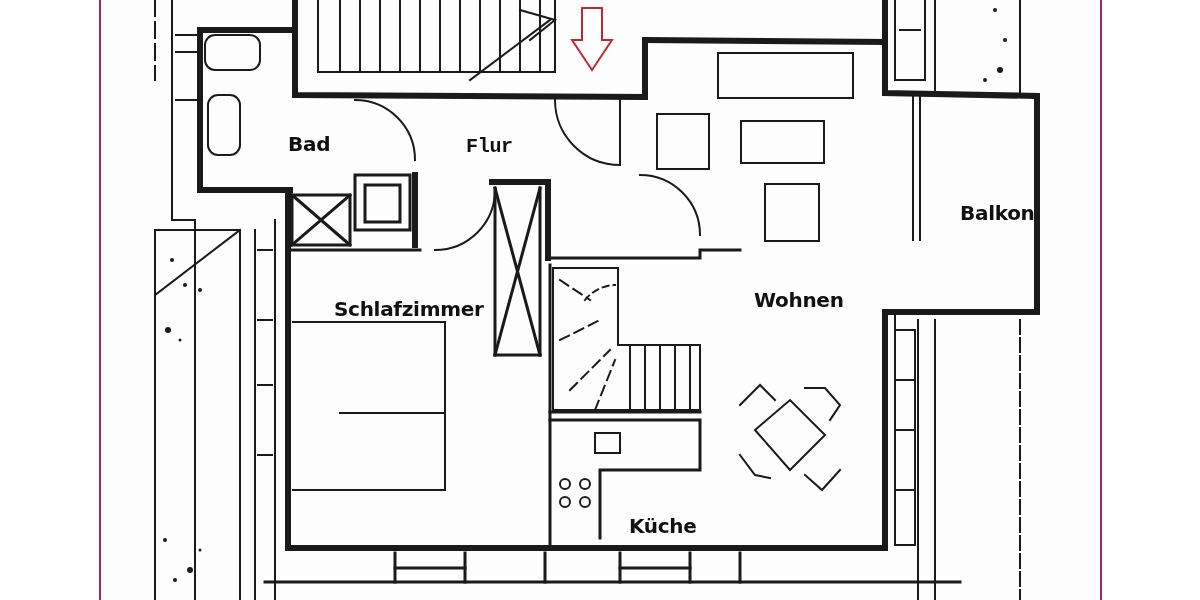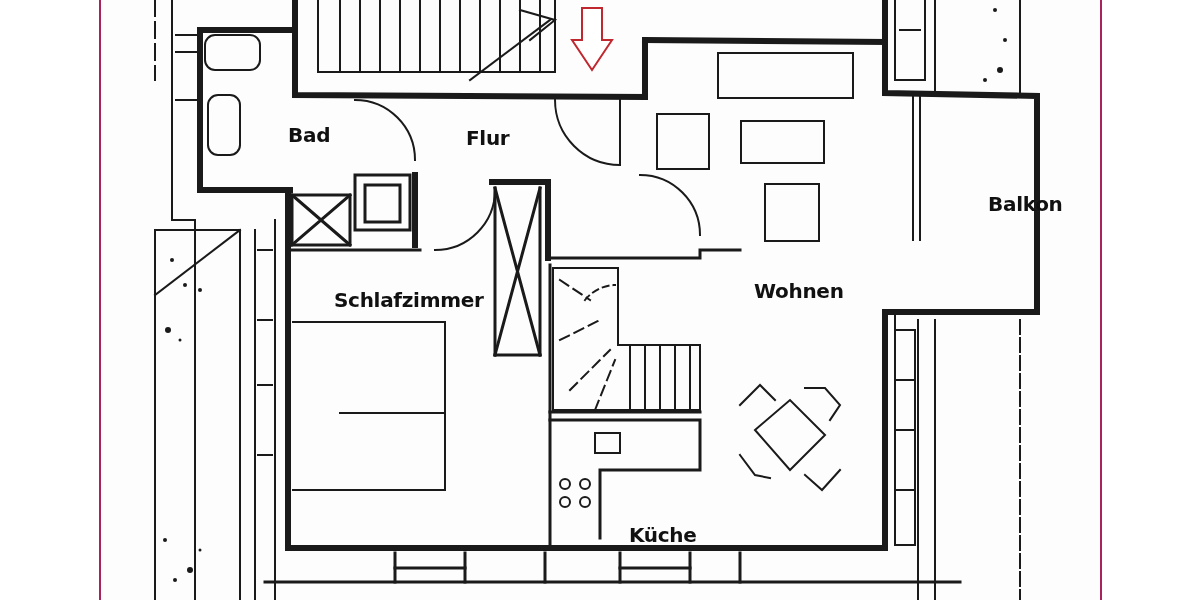--- a/index.html
+++ b/index.html
@@ -1,19 +1,19 @@
 <!DOCTYPE html>
 <html><head>
   <meta charset="utf-8">
   <style>
     html, body { margin: 0; padding: 0; background: #ffffff; }
     body { width: 1200px; height: 600px; overflow: hidden; position: relative; font-family: "DejaVu Sans", sans-serif; }
     .frame { position: absolute; left: 99px; top: 0; width: 1003px; height: 600px; border-left: 2px solid #a8225c; border-right: 2px solid #a8225c; box-sizing: border-box; background: #fdfdfd; }
     svg.plan { position: absolute; left: 0; top: 0; }
-    .room-label { position: absolute; font-family: "DejaVu Sans", sans-serif; font-weight: bold; font-size: 20px; color: #111; white-space: nowrap; letter-spacing: -0.3px; }
+    .room-label { position: absolute; font-family: "DejaVu Sans", sans-serif; font-weight: bold; font-size: 20px; color: #111; white-space: nowrap; letter-spacing: -0.3px; margin-top: 9px; }
   </style>
 </head>
 <body>
 
 <div class="frame"></div>
 
 <svg class="plan" width="1200" height="600" viewBox="0 0 1200 600" xmlns="http://www.w3.org/2000/svg">
   <g fill="none" stroke="#1a1a1a" stroke-linecap="square">
 
     <g stroke-width="6">
@@ -134,17 +134,17 @@
         <circle cx="1005" cy="40" r="2"></circle>
         <circle cx="1000" cy="70" r="3"></circle>
       <circle cx="985" cy="80" r="2"></circle>
     </g>
   </g>
 
   <path d="M582 8 L602 8 L602 40 L612 40 L592 70 L572 40 L582 40 Z" fill="#ffffff" stroke="#c0282f" stroke-width="2"></path>
 </svg>
 
 <div class="room-label" style="left:288px; top:123px;">Bad</div>
-<div class="room-label" style="left:466px; top:126px;">Flur</div>
+<div class="room-label" style="left:466px; top:126px;font-family:Liberation Mono, monospace;">Flur</div>
 <div class="room-label" style="left:334px; top:288px;">Schlafzimmer</div>
 <div class="room-label" style="left:754px; top:279px;">Wohnen</div>
-<div class="room-label" style="left:988px; top:192px;">Balkon</div>
-<div class="room-label" style="left:629px; top:523px;text-align:right;">Küche</div>
+<div class="room-label" style="left:960px; top:192px;">Balkon</div>
+<div class="room-label" style="left:629px; top:505px;text-align:right;">Küche</div>
 
 </body></html>

